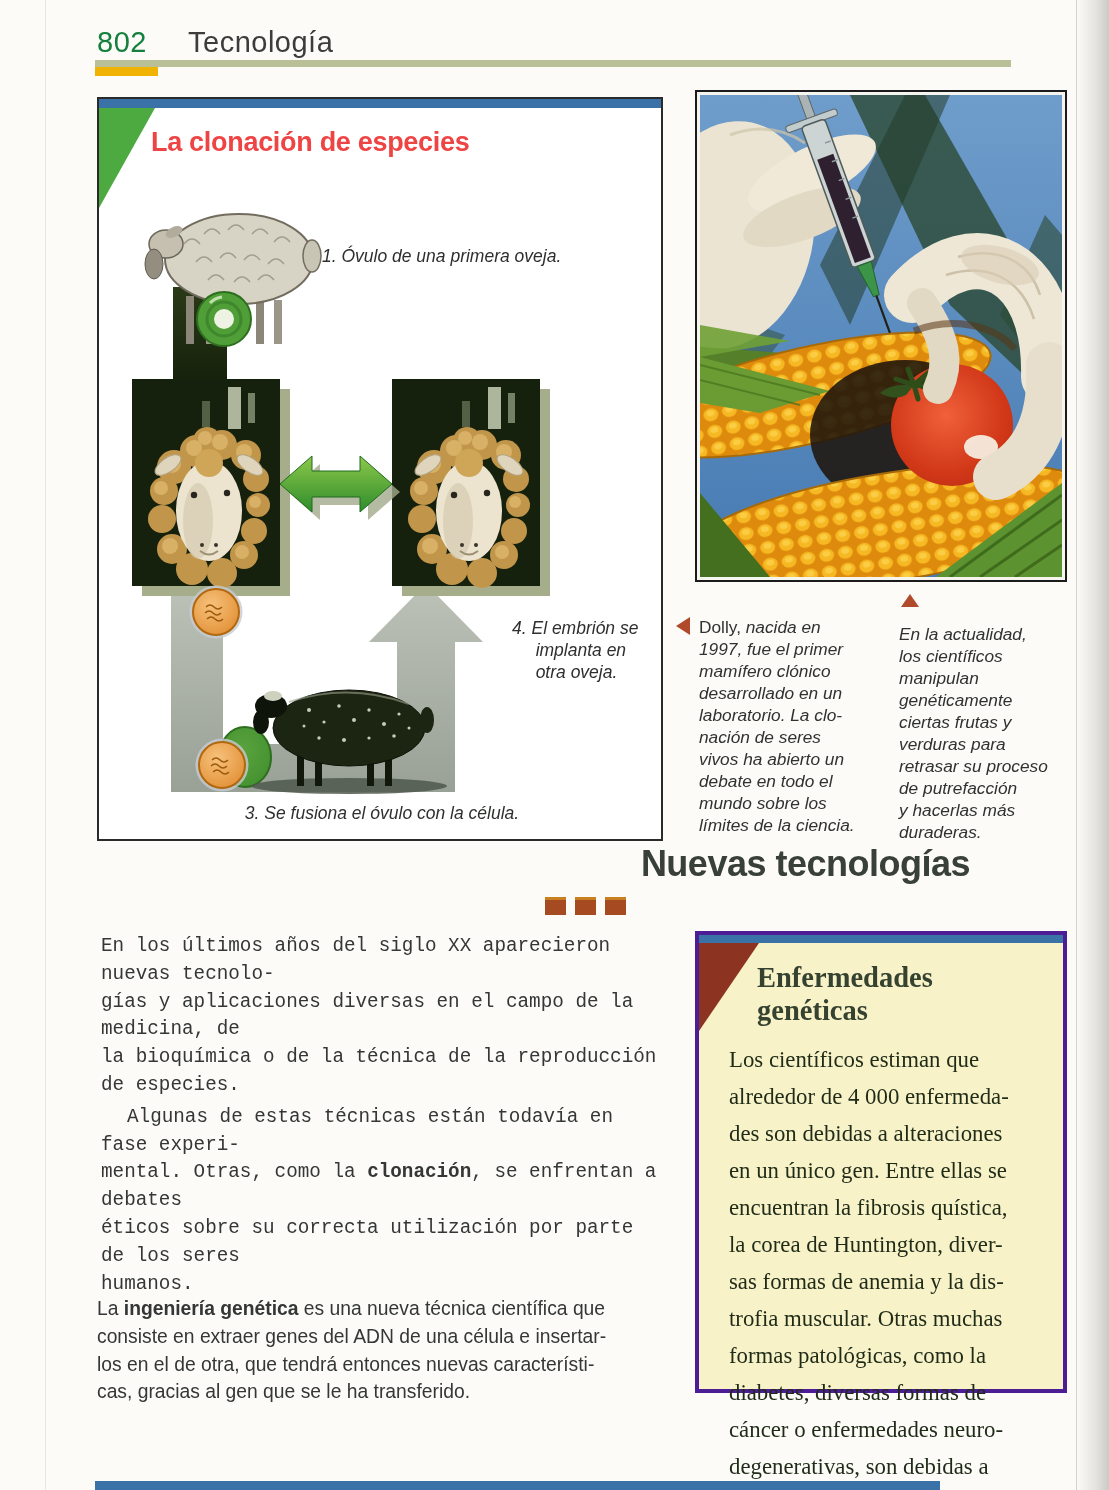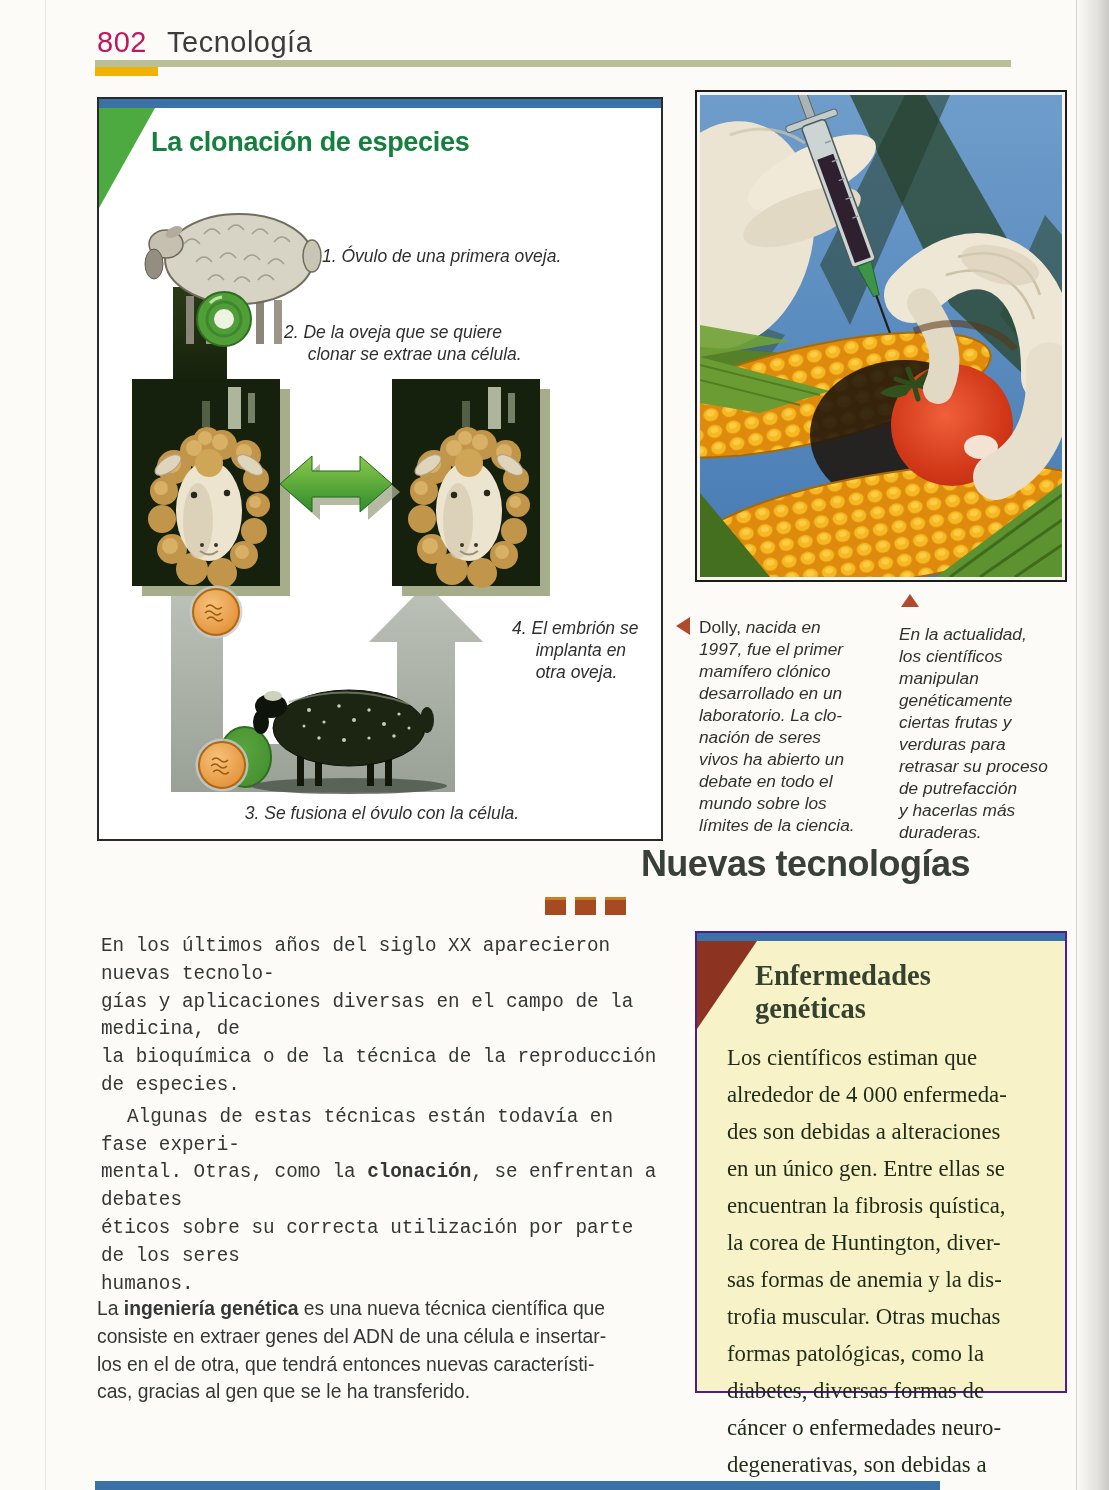--- a/index.html
+++ b/index.html
@@ -2,31 +2,31 @@
 <html><head>
 <meta charset="utf-8">
 <style>
   html,body{margin:0;padding:0;background:#e8e6e1;}
   #page{position:relative;width:1109px;height:1490px;background:#fcfbf8;overflow:hidden;
         font-family:"Liberation Sans",sans-serif;}
   .abs{position:absolute;}
   .pre{white-space:pre-line;}
 
   
-  .hdr-num{left:97px;top:26px;font-size:29px;color:#be185d;letter-spacing:.5px;}
-  .hdr-sec{left:167px;top:26px;font-size:29px;color:#3c3c3c;letter-spacing:.5px;}
+  .hdr-num{left:97px;top:26px;font-size:29px;color:#15803d;letter-spacing:.5px;}
+  .hdr-sec{left:188px;top:26px;font-size:29px;color:#3c3c3c;letter-spacing:.5px;}
   .rule-sage{left:95px;top:60px;width:916px;height:7px;background:#b9c098;}
   .rule-yellow{left:95px;top:67px;width:63px;height:9px;background:#f0b303;}
 
   
   .panel{left:97px;top:97px;width:566px;height:744px;border:2px solid #2a2a2a;background:#ffffff;box-sizing:border-box;}
   .panel-bluebar{left:0;top:0;width:100%;height:9px;background:#3a72a8;}
   .panel-tri{left:0;top:9px;width:56px;height:100px;background:#4caa40;
              clip-path:polygon(0 0,100% 0,0 100%);}
-  .panel-title{left:52px;top:28px;font-size:27px;font-weight:bold;color:#15803d;letter-spacing:-0.3px;}
+  .panel-title{left:52px;top:28px;font-size:27px;font-weight:bold;color:#ef4444;letter-spacing:-0.3px;}
   .steplab{font-size:17.5px;font-style:italic;color:#2e302e;line-height:22px;}
   .hang{padding-left:1.35em;text-indent:-1.35em;}
   .lab1{left:223px;top:146px;width:260px;}
   .lab2{left:185px;top:222px;width:245px;}
   .lab4{left:413px;top:518px;width:140px;}
   .lab3{left:60px;top:703px;width:446px;text-align:center;}
 
   
   .photo{left:695px;top:90px;width:372px;height:492px;border:2px solid #1b1b1b;background:#f6f4ee;
          box-sizing:border-box;padding:3px;}
@@ -46,21 +46,21 @@
                 color:#394039;letter-spacing:-0.5px;}
   .sq-row{left:200px;top:897px;width:770px;display:flex;justify-content:center;gap:9px;}
   .sq{width:21px;height:15px;background:#a64a22;border-top:3px solid #c87f1f;box-sizing:content-box;}
   .bodycol{left:97px;top:929px;width:574px;font-size:19.3px;line-height:27.8px;color:#343735;}
   .bodycol p{margin:4px;font-family:Liberation Mono, monospace;}
   .ind{text-indent:26px;}
   .sub-heading{left:97px;top:1240px;font-size:27px;font-weight:bold;font-style:italic;color:#3c423d;}
   .genpara{left:97px;top:1295px;width:574px;font-size:19.3px;line-height:27.8px;color:#343735;}
 
   
-  .dbox{left:695px;top:931px;width:372px;height:462px;background:#f8f2c9;border:2px solid #4c1d95;box-sizing:border-box;}
+  .dbox{left:695px;top:931px;width:372px;height:462px;background:#f8f2c9;border:4px solid #4c1d95;box-sizing:border-box;}
   .dbox-bluebar{left:0;top:0;width:100%;height:8px;background:#3a72a8;}
   .dbox-tri{left:0;top:8px;width:60px;height:88px;background:#8c3322;clip-path:polygon(0 0,100% 0,0 100%);}
   .dbox-title{left:58px;top:26px;font-family:"Liberation Serif",serif;font-size:28.5px;font-weight:bold;
               line-height:33px;color:#35422f;}
   .dbox-body{left:30px;top:106px;width:320px;font-family:"Liberation Serif",serif;font-size:22.8px;
              line-height:37px;color:#1f2b17;}
 
   .footer-bar{left:95px;top:1481px;width:845px;height:9px;background:#3a72a8;}
 
   
@@ -222,22 +222,20 @@
           <circle cx="160" cy="58" r="1.5"></circle>
         </g>
         <ellipse cx="22" cy="36" rx="16" ry="12" fill="#0e140a"></ellipse>
         <ellipse cx="12" cy="52" rx="8" ry="12" fill="#0e140a"></ellipse>
         <ellipse cx="24" cy="26" rx="9" ry="5" fill="#ccd2bd"></ellipse>
         <ellipse cx="178" cy="50" rx="7" ry="13" fill="#1c2412"></ellipse>
       </g>
     </svg>
 
     <div class="abs steplab lab1">1. Óvulo de una primera oveja.</div>
-    <div class="abs steplab lab2 pre hang">2. De la oveja que se quiere
-clonar se extrae una célula.</div>
     <div class="abs steplab lab4 pre hang">4. El embrión se
 implanta en
 otra oveja.</div>
     <div class="abs steplab lab3">3. Se fusiona el óvulo con la célula.</div>
   </div>
 
   <div class="abs photo">
     <svg width="362" height="482" viewBox="0 0 362 482">
       <defs>
         <linearGradient id="sky" x1="0" y1="0" x2="0" y2="1">

